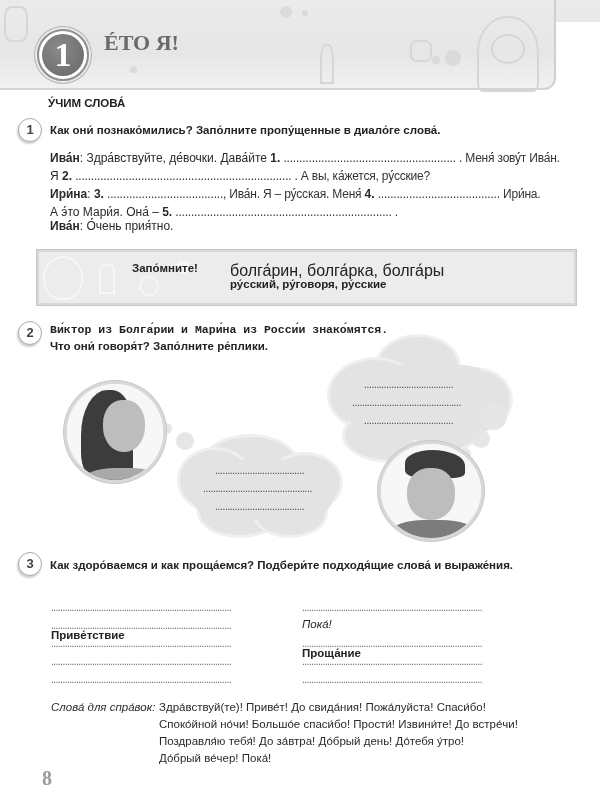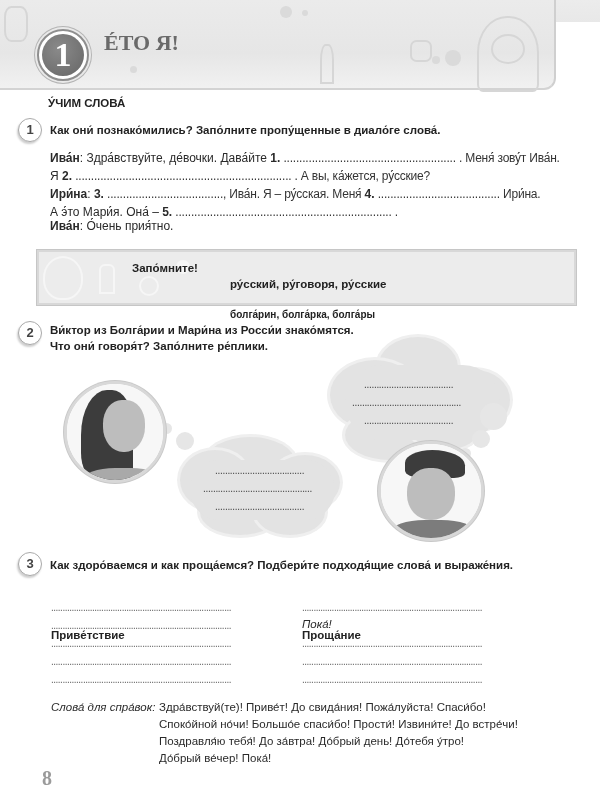--- a/index.html
+++ b/index.html
@@ -65,21 +65,21 @@
   
   .remember {
     position: absolute; left: 37px; top: 250px; width: 539px; height: 55px;
     background: #ececec; border: 2px solid #d8d8d8; outline: 1px solid #c6c6c6;
   }
   .remember .decor1 { position: absolute; left: 4px; top: 4px; width: 40px; height: 44px; border: 2px solid #f6f6f6; border-radius: 50% 50% 45% 45%; }
   .remember .decor2 { position: absolute; left: 60px; top: 12px; width: 16px; height: 30px; border: 2px solid #f6f6f6; border-radius: 6px 6px 0 0; }
   .remember .decor3 { position: absolute; left: 100px; top: 24px; width: 20px; height: 20px; border: 2px solid #f6f6f6; border-radius: 50%; }
   .remember .decor4 { position: absolute; left: 137px; top: 8px; width: 14px; height: 14px; background: #f6f6f6; border-radius: 50%; }
   .remember-label { position: absolute; left: 93px; top: 10px; font-size: 11.5px; font-weight: bold; color: #222; }
-  .remember-w1 { position: absolute; left: 191px; top: 10px; font-size: 10px; font-weight: bold; color: #222; margin-top: 47px; }
+  .remember-w1 { position: absolute; left: 191px; top: 10px; font-size: 16px; font-weight: normal; color: #222; }
   .remember-w2 { position: absolute; left: 191px; top: 26px; font-size: 11.5px; font-weight: bold; color: #222; }
 
   
   .portrait {
     position: absolute; border-radius: 50%; border: 3px solid #d8d8d8; background: #fff; overflow: hidden;
     box-shadow: 0 0 0 1px #c8c8c8;
   }
   .portrait .bg { position: absolute; inset: 0; background: #f7f7f7; }
   .hair { position: absolute; background: #3c3c3c; }
   .face { position: absolute; background: #bdbdbd; border-radius: 45% 45% 48% 48%; }
@@ -155,21 +155,21 @@
   <div class="decor1"></div>
   <div class="decor2"></div>
   <div class="decor3"></div>
   <div class="decor4"></div>
   <div class="remember-label">Запо́мните!</div>
   <div class="remember-w1">болга́рин, болга́рка, болга́ры</div>
   <div class="remember-w2">ру́сский, ру́говоря, ру́сские</div>
 </div>
 
 <div class="task-num" style="left:18px;top:321px;">2</div>
-<div class="task-text" style="left:50px;top:322px;">Ви́ктор из Болга́рии и Мари́на из Росси́и знако́мятся.</div>
+<div class="task-text" style="left:50px;top:322px;font-family:Liberation Mono, monospace;">Ви́ктор из Болга́рии и Мари́на из Росси́и знако́мятся.</div>
 <div class="task-text" style="left:50px;top:338px;">Что они́ говоря́т? Запо́лните ре́плики.</div>
 
 <div class="cloud">
   <div class="puff" style="left:378px;top:337px;width:80px;height:60px;"></div>
   <div class="puff" style="left:330px;top:360px;width:90px;height:70px;"></div>
   <div class="puff" style="left:440px;top:370px;width:70px;height:60px;"></div>
   <div class="puff" style="left:345px;top:410px;width:90px;height:50px;"></div>
   <div class="puff" style="left:410px;top:405px;width:70px;height:45px;"></div>
   <div class="body" style="left:345px;top:365px;width:155px;height:75px;"></div>
 </div>
@@ -205,21 +205,21 @@
   <div class="bg"></div>
   <div class="hair" style="left:24px;top:6px;width:60px;height:28px;border-radius:50% 60% 20% 30%;"></div>
   <div class="face" style="left:26px;top:24px;width:48px;height:52px;"></div>
   <div class="shirt" style="left:10px;top:76px;width:84px;height:30px;border-radius:40% 40% 0 0;"></div>
 </div>
 
 <div class="task-num" style="left:18px;top:552px;">3</div>
 <div class="task-text" style="left:50px;top:557px;">Как здоро́ваемся и как проща́емся? Подбери́те подходя́щие слова́ и выраже́ния.</div>
 
 <div class="col-head" style="left:51px;top:581px;">Приве́тствие</div>
-<div class="col-head" style="left:302px;top:581px;">Проща́ние</div>
+<div class="col-head" style="left:302px;top:599px;">Проща́ние</div>
 
 <div class="col-line" style="left:51px;top:602px;">...............................................................................</div>
 <div class="col-line" style="left:51px;top:620px;">...............................................................................</div>
 <div class="col-line" style="left:51px;top:638px;">...............................................................................</div>
 <div class="col-line" style="left:51px;top:656px;">...............................................................................</div>
 <div class="col-line" style="left:51px;top:674px;">...............................................................................</div>
 
 <div class="col-line" style="left:302px;top:602px;">...............................................................................</div>
 <div class="col-text" style="left:302px;top:618px;">Пока́!</div>
 <div class="col-line" style="left:302px;top:638px;">...............................................................................</div>

